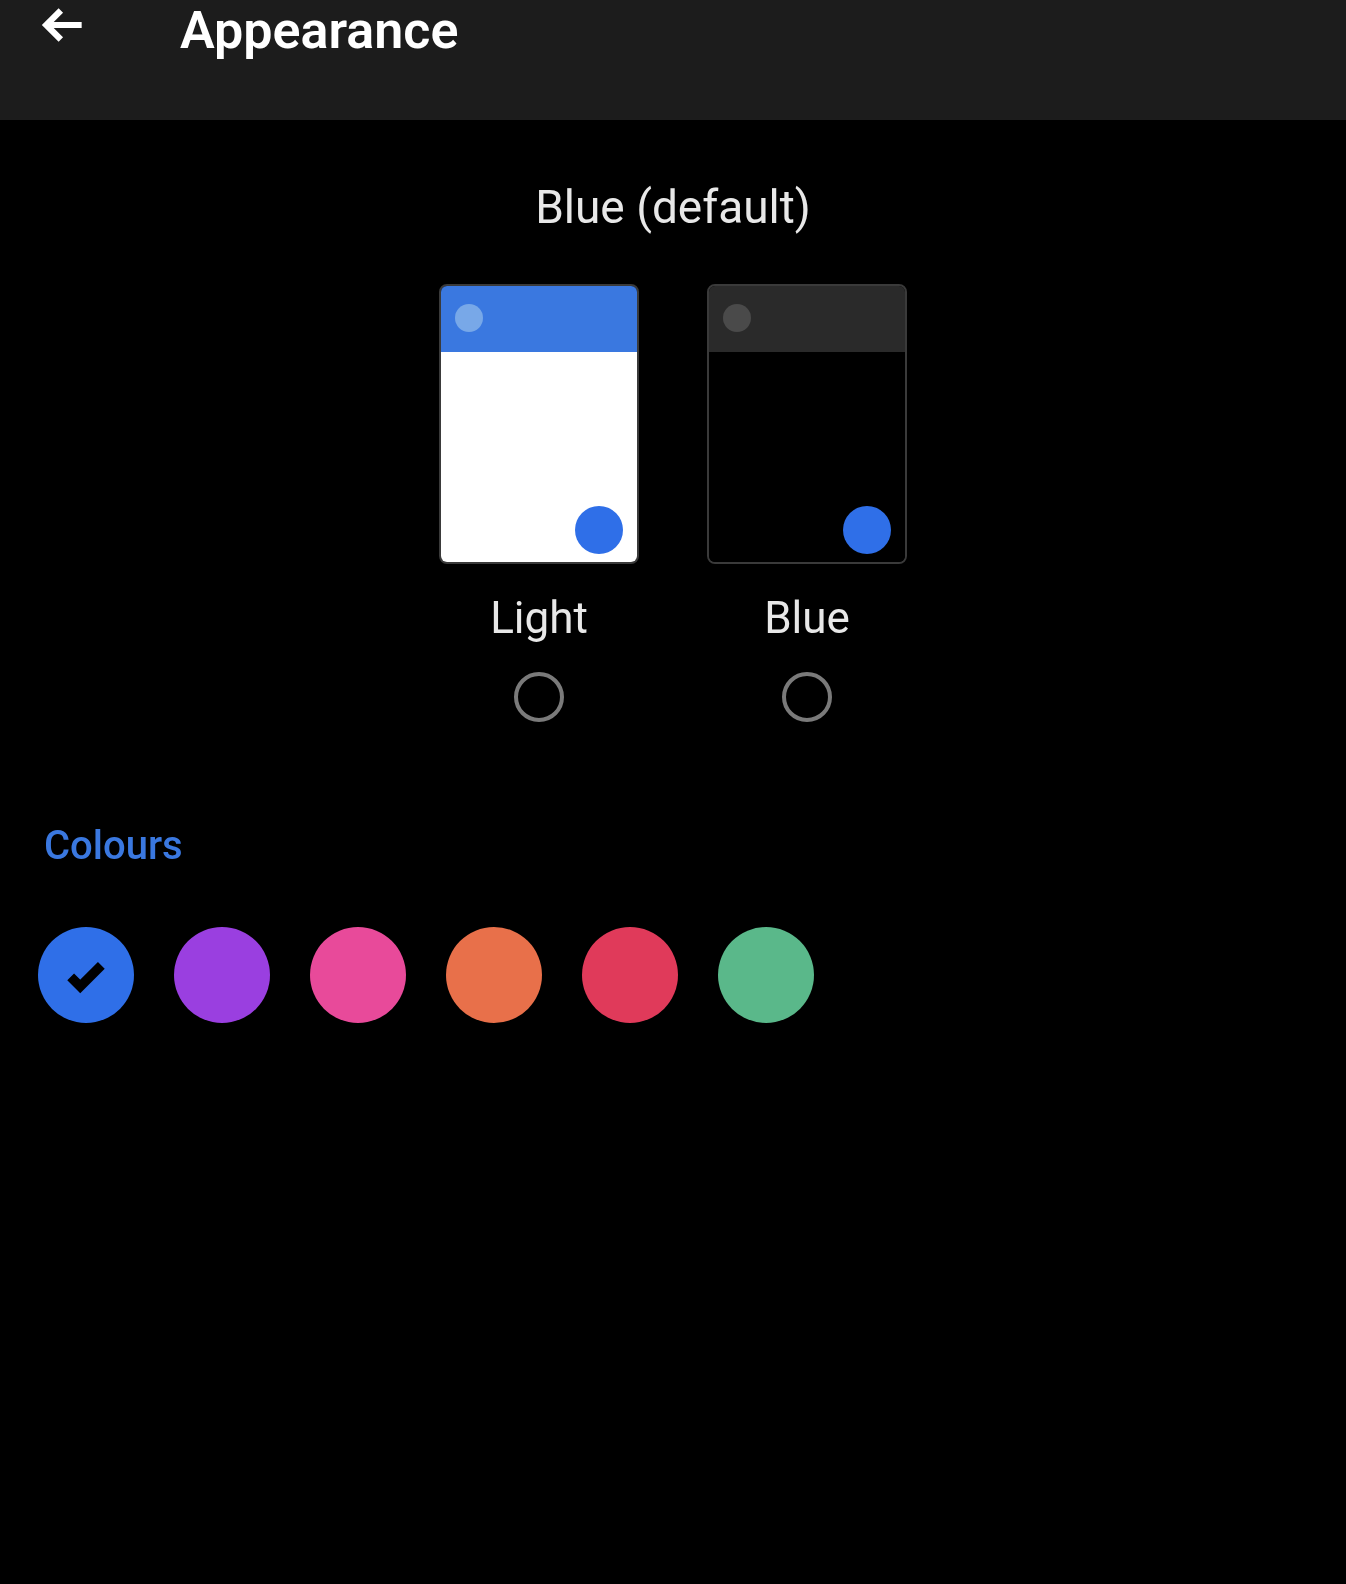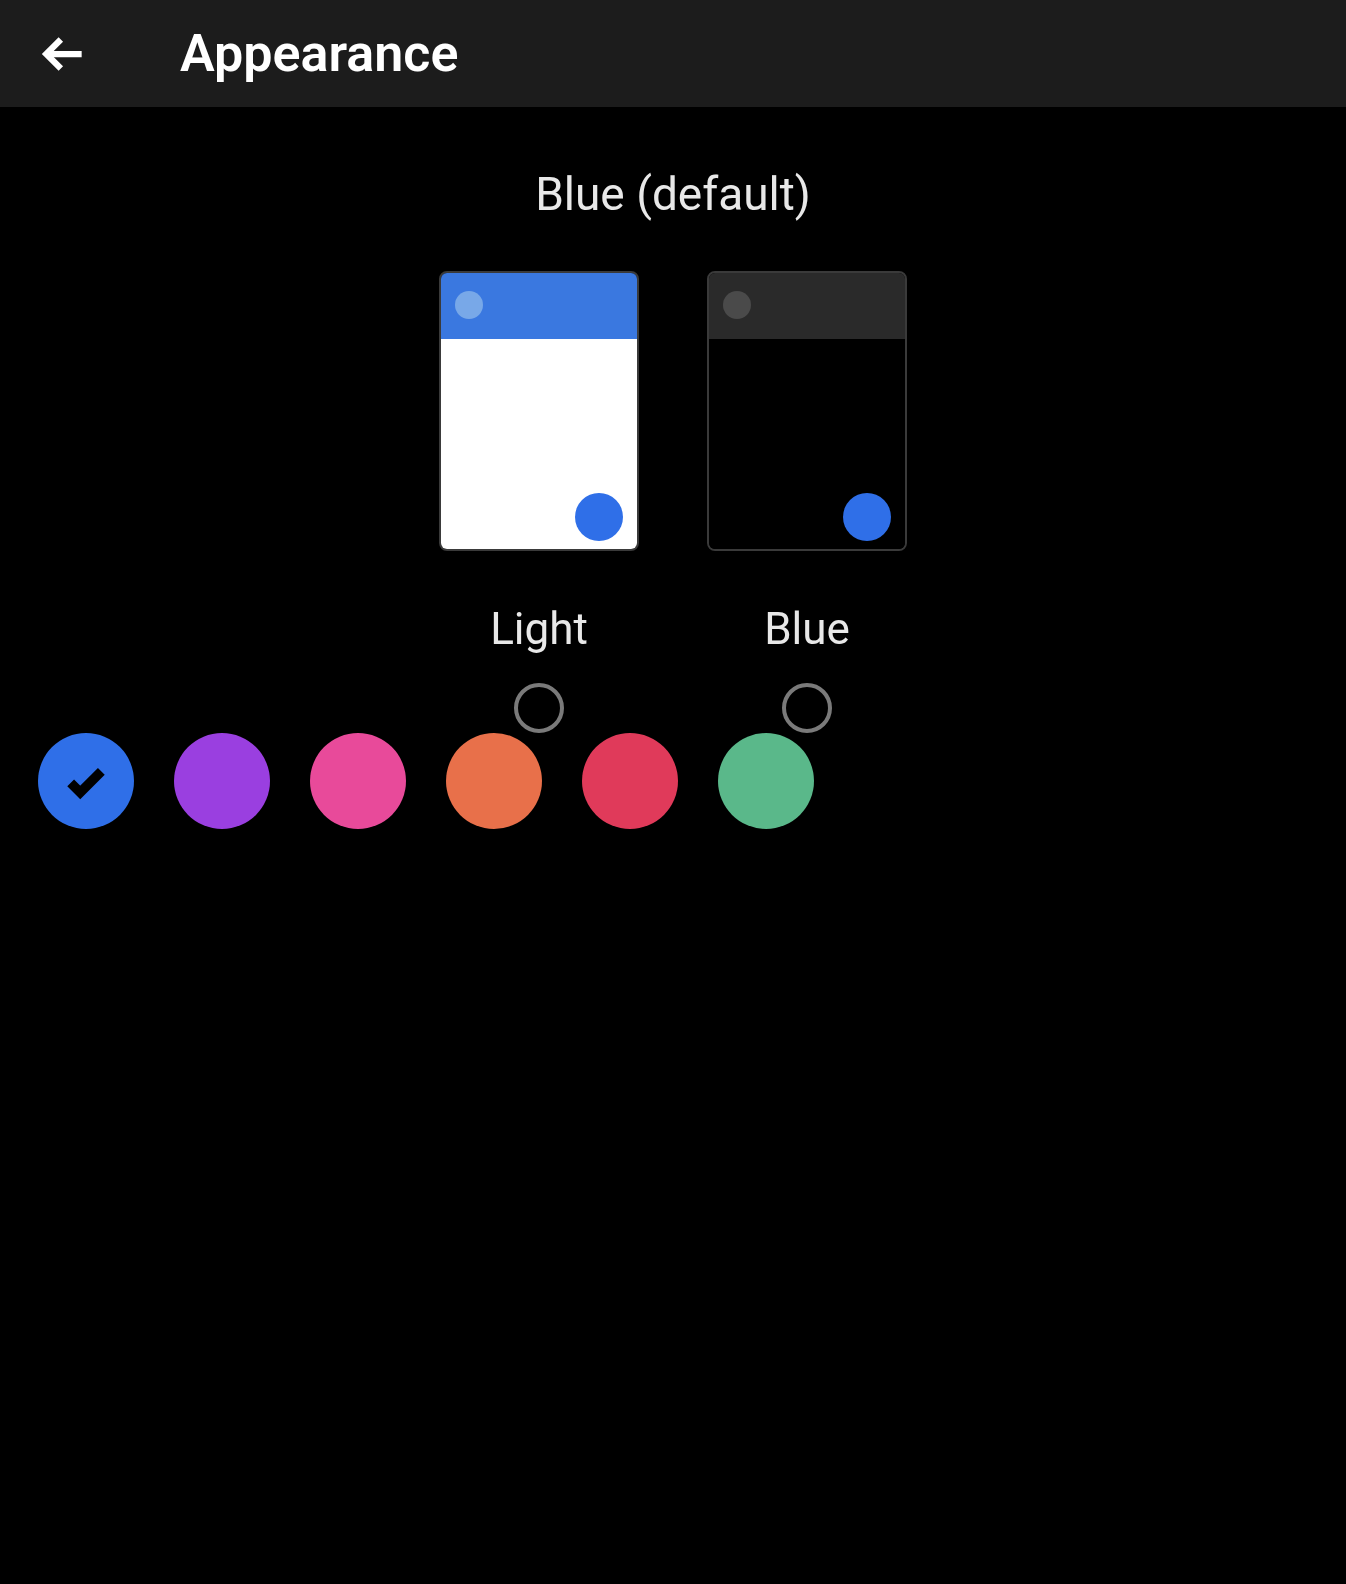--- a/index.html
+++ b/index.html
@@ -9,23 +9,22 @@
     }
     body {
       width: 1346px;
       height: 1584px;
       background: #000;
       font-family: -apple-system, BlinkMacSystemFont, 'Segoe UI', Roboto, sans-serif;
       overflow: hidden;
     }
     .header {
       background: #1c1c1c;
-      height: 107px;
-      display: flex;
-      align-items: center;
+      height: 120px;
+      display: flex;
       padding: 0 40px;
     }
     .back-arrow {
       width: 50px;
       height: 50px;
       stroke: #fff;
       stroke-width: 3;
       fill: none;
       margin-right: 90px;
       cursor: pointer;
@@ -127,21 +126,21 @@
       height: 48px;
       border-radius: 50%;
       background: #2f6fe8;
       bottom: 12px;
       right: 14px;
     }
     .theme-label {
       color: #e8e8e8;
       font-size: 44px;
       font-weight: 400;
-      margin-top: 52px;
+      margin-top: 28px;
       margin-bottom: 28px;
     }
     .radio {
       width: 50px;
       height: 50px;
       border-radius: 50%;
       border: 4px solid #7a7a7a;
       display: flex;
       align-items: center;
       justify-content: center;
@@ -224,20 +223,21 @@
           <div class="preview-fab"></div>
         </div>
       </div>
       <div class="theme-label">Blue</div>
       <div class="radio"></div>
     </div>
 
 
   </div>
 
+  <div class="section-label">Colours</div>
 
   <div class="colour-row">
     <div class="colour-swatch" style="background:#2f6fe8">
       <svg class="checkmark" viewBox="0 0 24 24">
         <polyline points="4,13 9,18 20,7"></polyline>
       </svg>
     </div>
     <div class="colour-swatch" style="background:#9a3fe0"></div>
     <div class="colour-swatch" style="background:#e84a9a"></div>
     <div class="colour-swatch" style="background:#e8704a"></div>

